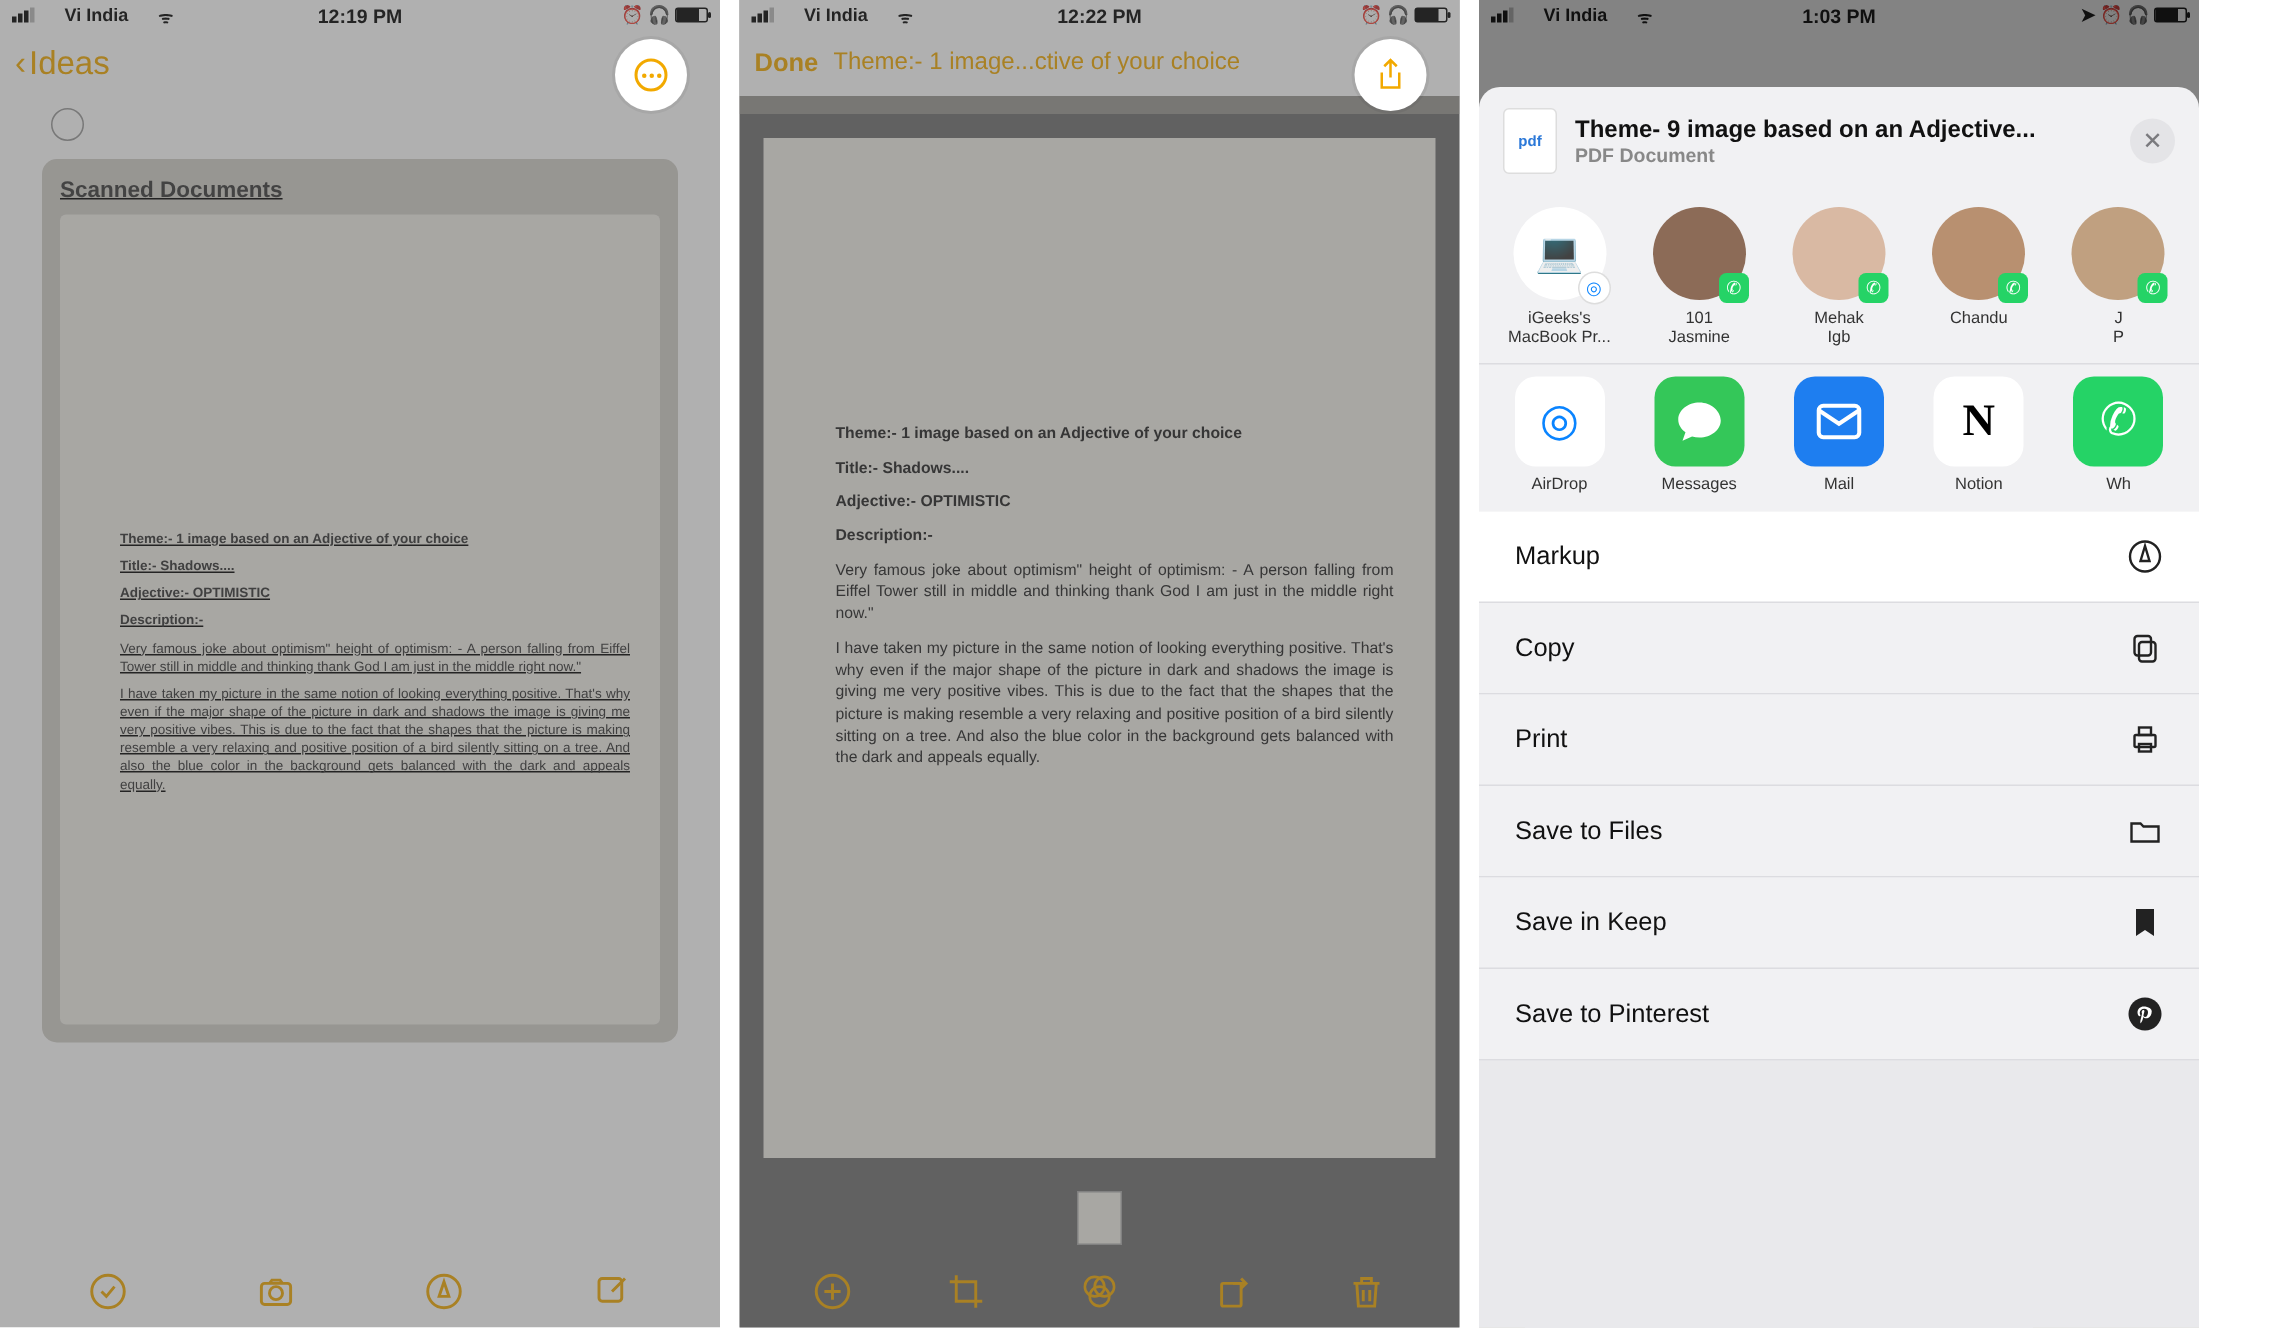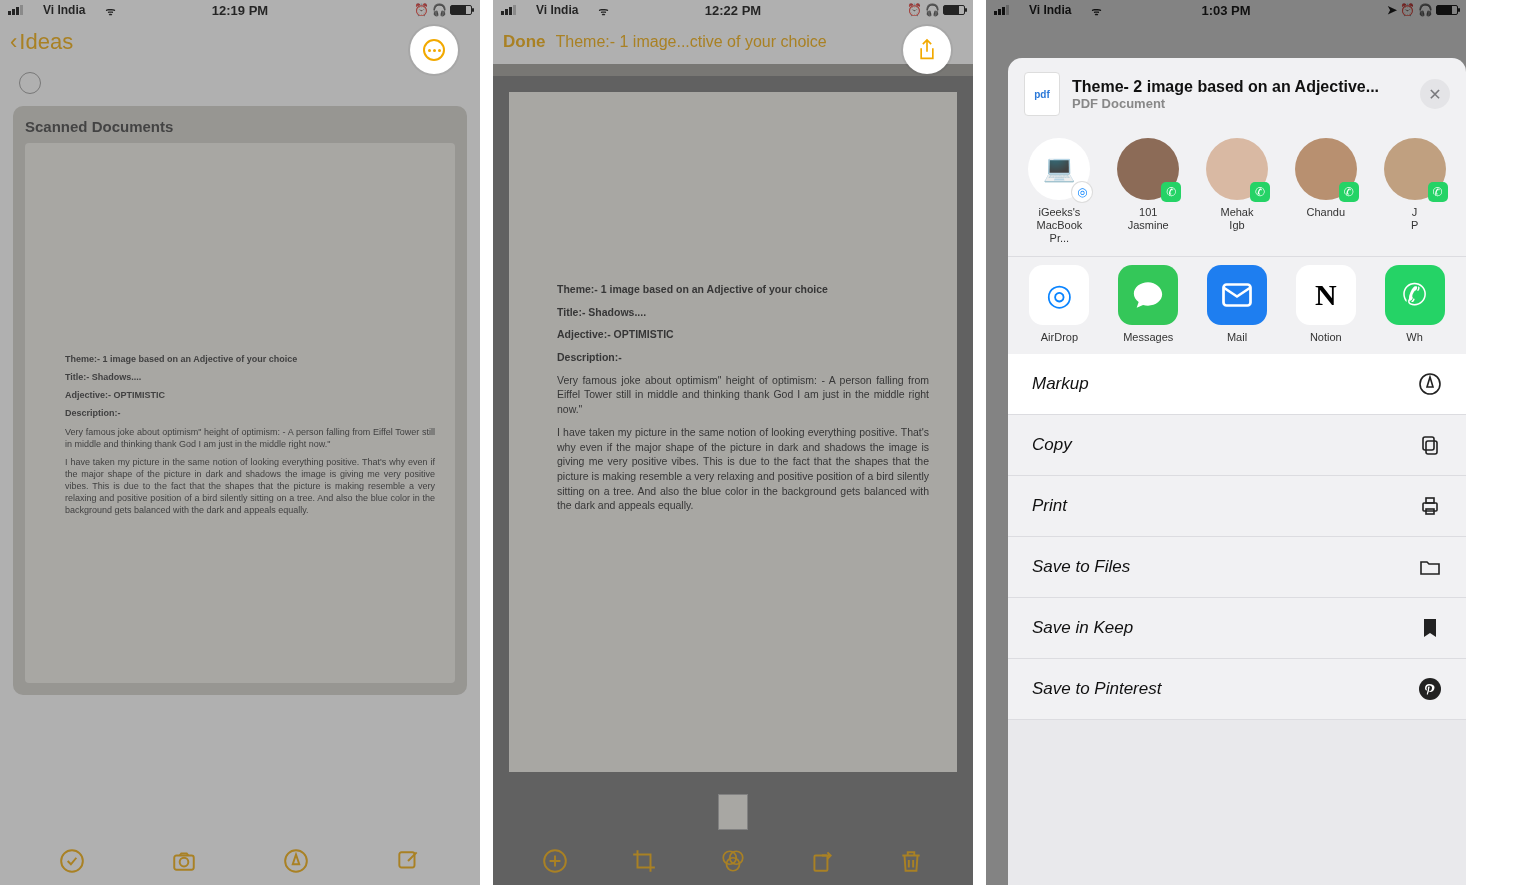--- a/index.html
+++ b/index.html
@@ -68,21 +68,21 @@
   .more-dots {
     width:22px; height:22px;
     border:2px solid #f2a900; border-radius:50%;
     display:flex; align-items:center; justify-content:center; gap:2px;
   }
   .more-dots i { width:3px; height:3px; background:#f2a900; border-radius:50%; }
   .share-svg { width:20px; height:24px; }
   .share-svg path { stroke:#f2a900; stroke-width:2; fill:none; }
 
   
-  .note-body { padding: 0 13px; }
+  .note-body { padding: 0 28px; text-decoration: underline; }
   .checklist-row { padding:8px 0 12px 6px; }
   .circle-check { width:22px; height:22px; border:1.5px solid #999; border-radius:50%; }
   .card {
     background:#d1cfc9;
     border-radius:10px;
     padding:12px;
   }
   .card-title { font-size:15px; font-weight:600; color:#3a3a3a; margin-bottom:8px; }
   .page { background:#f0eee8; border-radius:4px; height:540px; padding:210px 20px 20px 40px; font-size:9px; color:#333; line-height:1.35; }
   .page b { font-weight:700; }
@@ -109,21 +109,21 @@
     height:48px; display:flex; justify-content:space-around; align-items:center;
     padding:0 18px; background:#6f6f6f00;
   }
 
   
   .sheet-backdrop { position:absolute; inset:0; background:rgba(30,30,30,0.55); }
   .sheet {
     position:absolute; left:0; right:0; top:58px; bottom:0;
     background:#f1f1f3;
     border-top-left-radius:14px; border-top-right-radius:14px;
-    display:flex; flex-direction:column;margin-left:22px;
+    display:flex; flex-direction:column;
   }
   .sheet-header {
     display:flex; align-items:center; gap:12px;
     padding:14px 16px;
   }
   .pdf-badge {
     width:36px; height:44px; background:#fff; border:1px solid #ddd; border-radius:4px;
     display:flex; align-items:center; justify-content:center;
     color:#2b78d8; font-size:10px; font-weight:600;
   }
@@ -153,21 +153,20 @@
 
   .sep { height:1px; background:#dcdce0; margin:0; }
 
   .actions { background:#e9e9ec; flex:1; }
   .action-row {
     display:flex; align-items:center; justify-content:space-between;
     padding:0 24px; height:61px;
     font-size:17px; color:#111;
     border-bottom:1px solid #dcdce0;
     background:#f1f1f3;
-    font-style:italic;
   }
   .action-row.highlight { background:#fff; }
   .action-row .ri { width:24px; height:24px; color:#222; }
 
 </style>
 </head>
 <body>
 
 <div class="phone dim">
   <div class="status">
@@ -335,21 +334,21 @@
         </span>
     </div>
   </div>
 
   <div class="sheet-backdrop"></div>
 
   <div class="sheet">
     <div class="sheet-header">
       <div class="pdf-badge">pdf</div>
       <div class="sheet-title">
-        <div class="t1">Theme- 2 image based on an Adjective...</div>
+        <div class="t1">Theme- 9 image based on an Adjective...</div>
         <div class="t2">PDF Document</div>
       </div>
       <div class="close-x">
         <span>✕</span>
       </div>
     </div>
 
     <div class="contact-row">
       <div class="contact">
         <div class="avatar laptop">💻<span class="badge-ad">◎</span></div>

